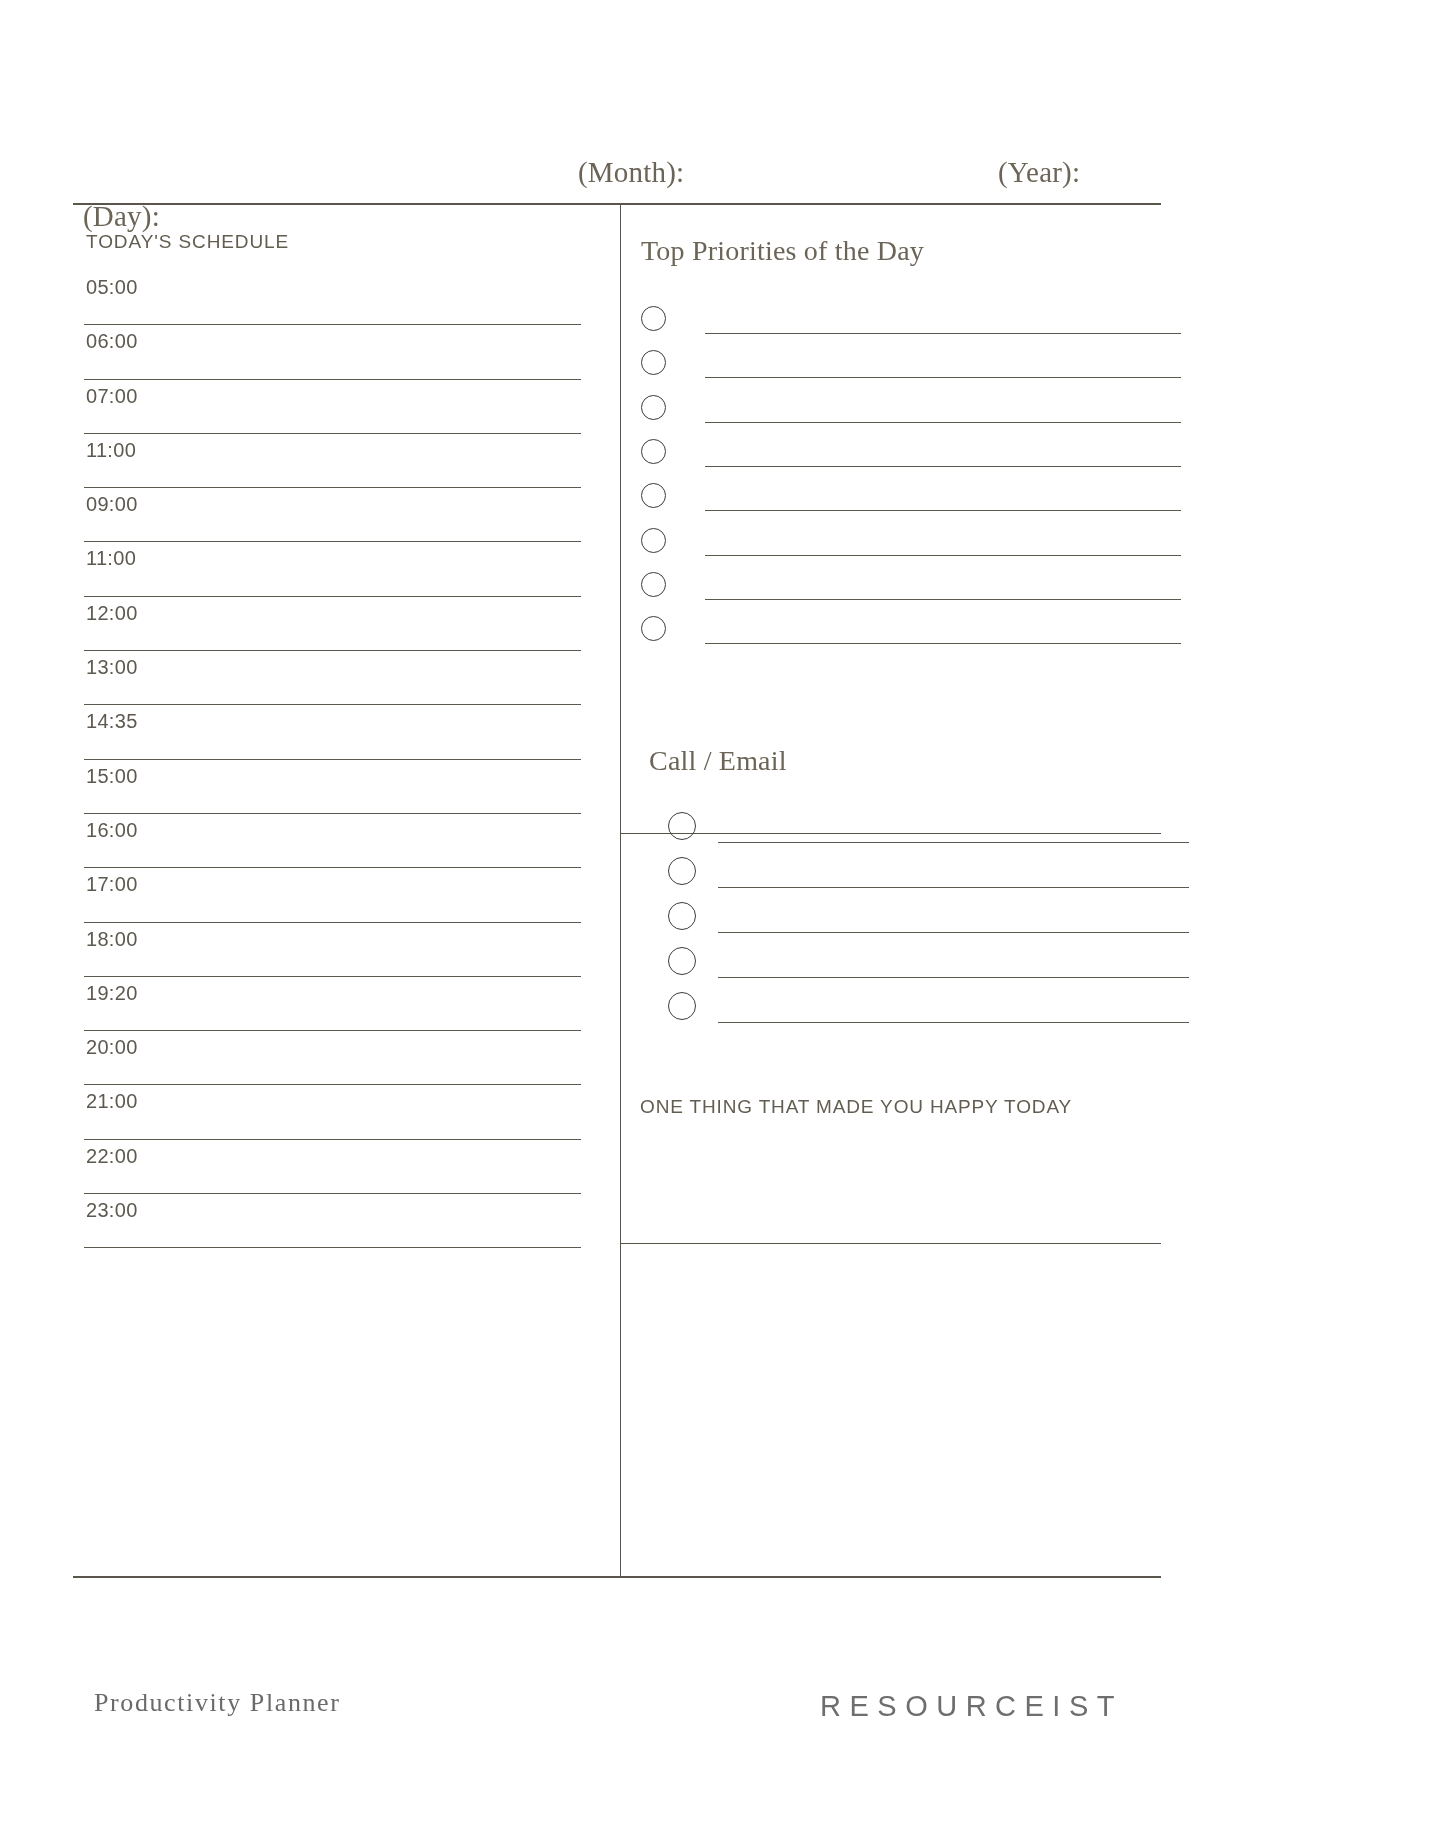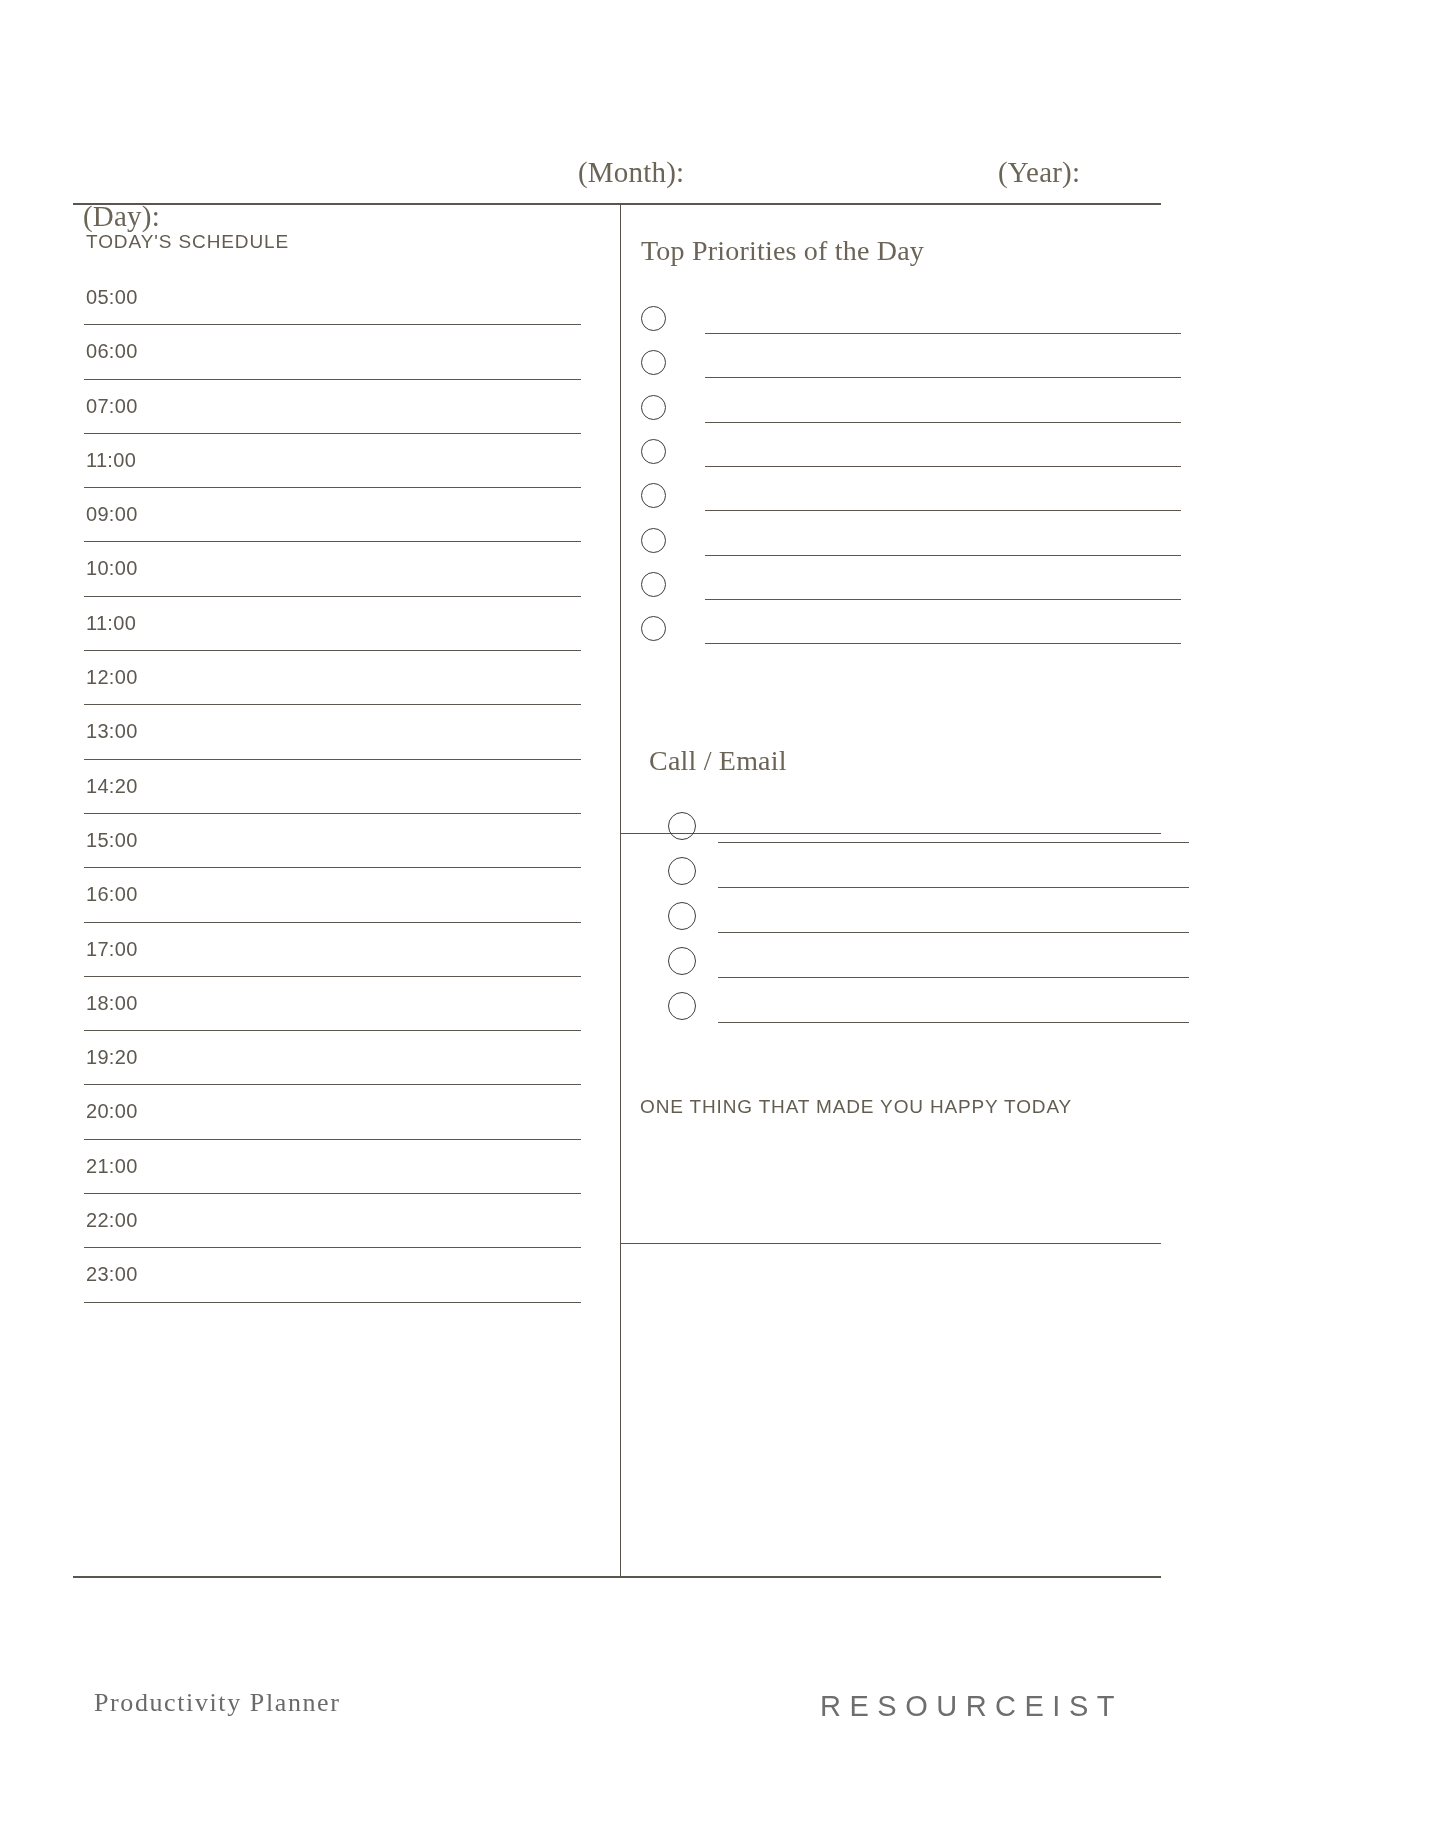--- a/index.html
+++ b/index.html
@@ -83,21 +83,21 @@
     margin: 0 0 20px 2px;
     line-height: 1;
   }
   .slot {
     position: relative;
     height: 54.3px;
   }
   .slot-time {
     position: absolute;
     left: 2px;
-    top: 16px;
+    top: 6px;
     font-family: "Liberation Sans", sans-serif;
     font-size: 20px;
     color: #5d5850;
     letter-spacing: 0.3px;
     line-height: 1;
     text-align: right;
   }
   .slot-line {
     position: absolute;
     left: 0;
@@ -235,37 +235,33 @@
         </div>
         <div class="slot">
           <div class="slot-time">11:00</div>
           <div class="slot-line"></div>
         </div>
         <div class="slot">
           <div class="slot-time">09:00</div>
           <div class="slot-line"></div>
         </div>
         <div class="slot">
-          <div class="slot-time">10:00</div>
-          <div class="slot-line"></div>
-        </div>
-        <div class="slot">
           <div class="slot-time">11:00</div>
           <div class="slot-line"></div>
         </div>
         <div class="slot">
           <div class="slot-time">12:00</div>
           <div class="slot-line"></div>
         </div>
         <div class="slot">
           <div class="slot-time">13:00</div>
           <div class="slot-line"></div>
         </div>
         <div class="slot">
-          <div class="slot-time">14:20</div>
+          <div class="slot-time">14:35</div>
           <div class="slot-line"></div>
         </div>
         <div class="slot">
           <div class="slot-time">15:00</div>
           <div class="slot-line"></div>
         </div>
         <div class="slot">
           <div class="slot-time">16:00</div>
           <div class="slot-line"></div>
         </div>

